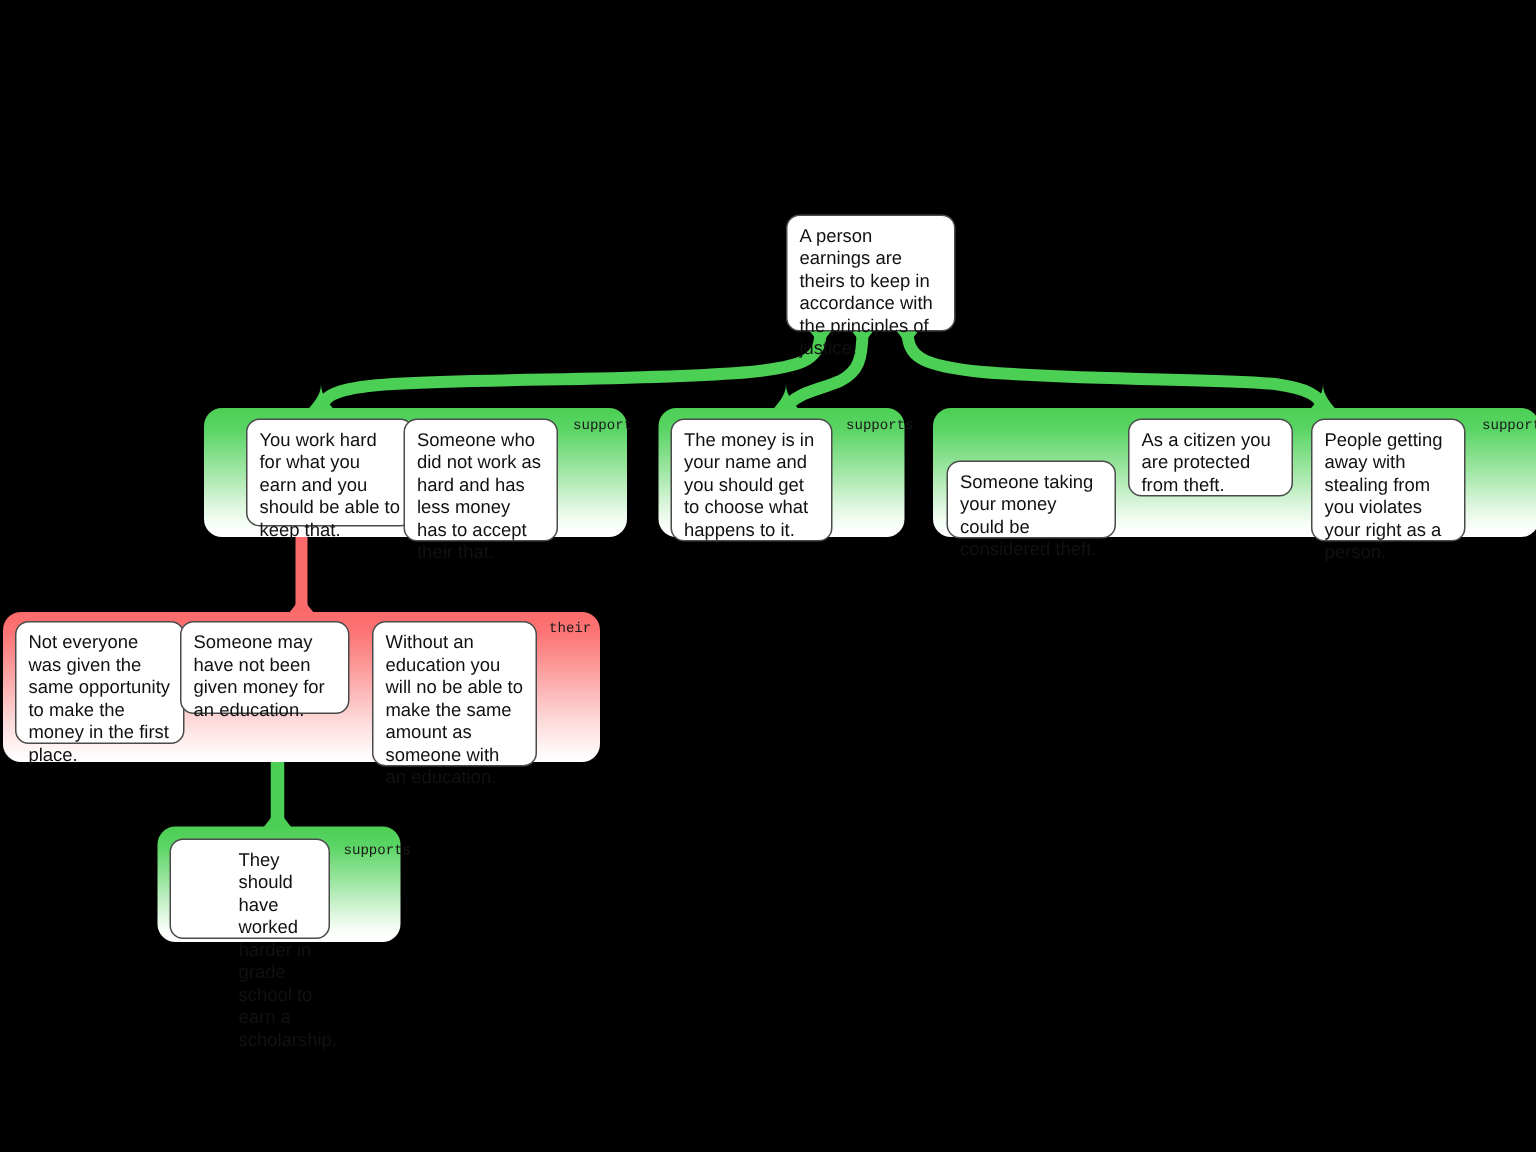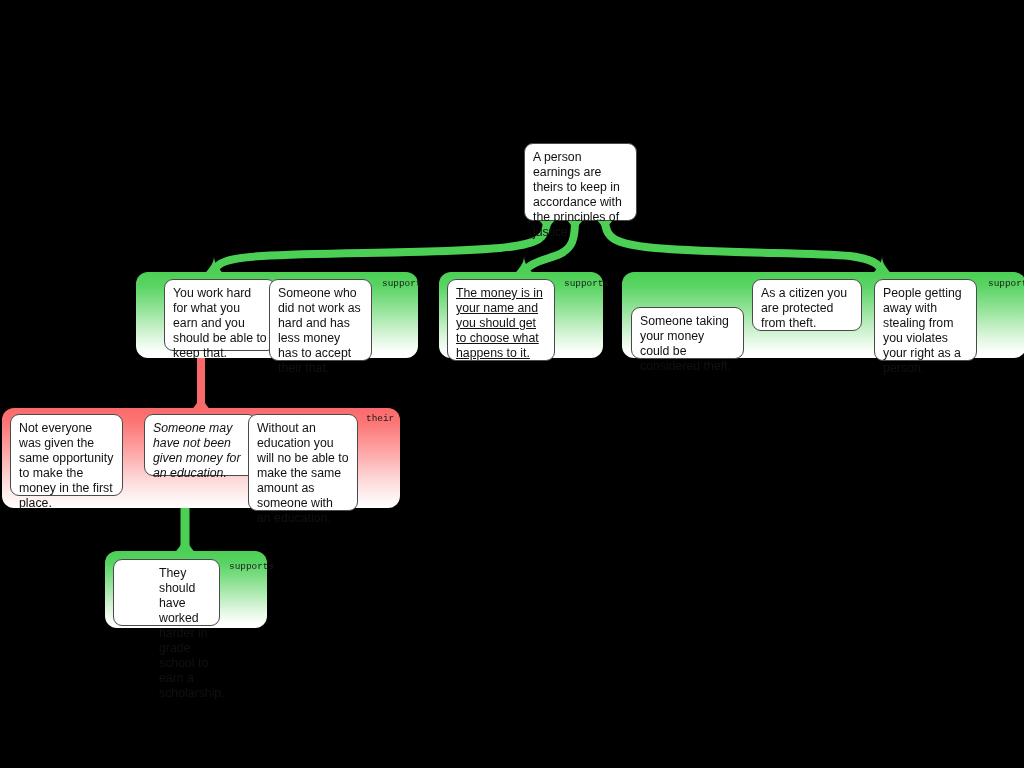--- a/index.html
+++ b/index.html
@@ -96,21 +96,21 @@
   <div class="node" style="left:144px;top:279px;width:112px;height:72px;margin-left:20px;">
     <span>You work hard for what you earn and you should be able to keep that.</span>
   </div>
   <div class="node" style="left:269px;top:279px;width:103px;height:82px;">
     <span>Someone who did not work as hard and has less money has to accept their that.</span>
   </div>
 
   <div class="group support" style="left:439px;top:272px;width:164px;height:86px;">
   </div>
   <div class="group-label" style="left:564px;top:279px;">supports</div>
-  <div class="node" style="left:447px;top:279px;width:108px;height:82px;text-decoration:underline;">
+  <div class="node" style="left:447px;top:279px;width:108px;height:82px;">
     <span>The money is in your name and you should get to choose what happens to it.</span>
   </div>
 
   <div class="group support" style="left:622px;top:272px;width:404px;height:86px;">
   </div>
   <div class="group-label" style="left:988px;top:279px;">support</div>
   <div class="node" style="left:631px;top:279px;width:113px;height:52px;margin-top:28px;">
     <span>Someone taking your money could be considered theft.</span>
   </div>
   <div class="node" style="left:752px;top:279px;width:110px;height:52px;">
@@ -119,21 +119,21 @@
   <div class="node" style="left:874px;top:279px;width:103px;height:82px;">
     <span>People getting away with stealing from you violates your right as a person.</span>
   </div>
 
   <div class="group oppose" style="left:2px;top:408px;width:398px;height:100px;">
   </div>
   <div class="group-label" style="left:366px;top:414px;">their</div>
   <div class="node" style="left:10px;top:414px;width:113px;height:82px;">
     <span>Not everyone was given the same opportunity to make the money in the first place.</span>
   </div>
-  <div class="node" style="left:144px;top:414px;width:113px;height:62px;font-style:italic;">
+  <div class="node" style="left:120px;top:414px;width:113px;height:62px;">
     <span>Someone may have not been given money for an education.</span>
   </div>
   <div class="node" style="left:248px;top:414px;width:110px;height:97px;">
     <span>Without an education you will no be able to make the same amount as someone with an education.</span>
   </div>
 
   <div class="group support" style="left:105px;top:551px;width:162px;height:77px;">
   </div>
   <div class="group-label" style="left:229px;top:562px;">supports</div>
   <div class="node" style="left:113px;top:559px;width:107px;height:67px;padding-left:45px;">

